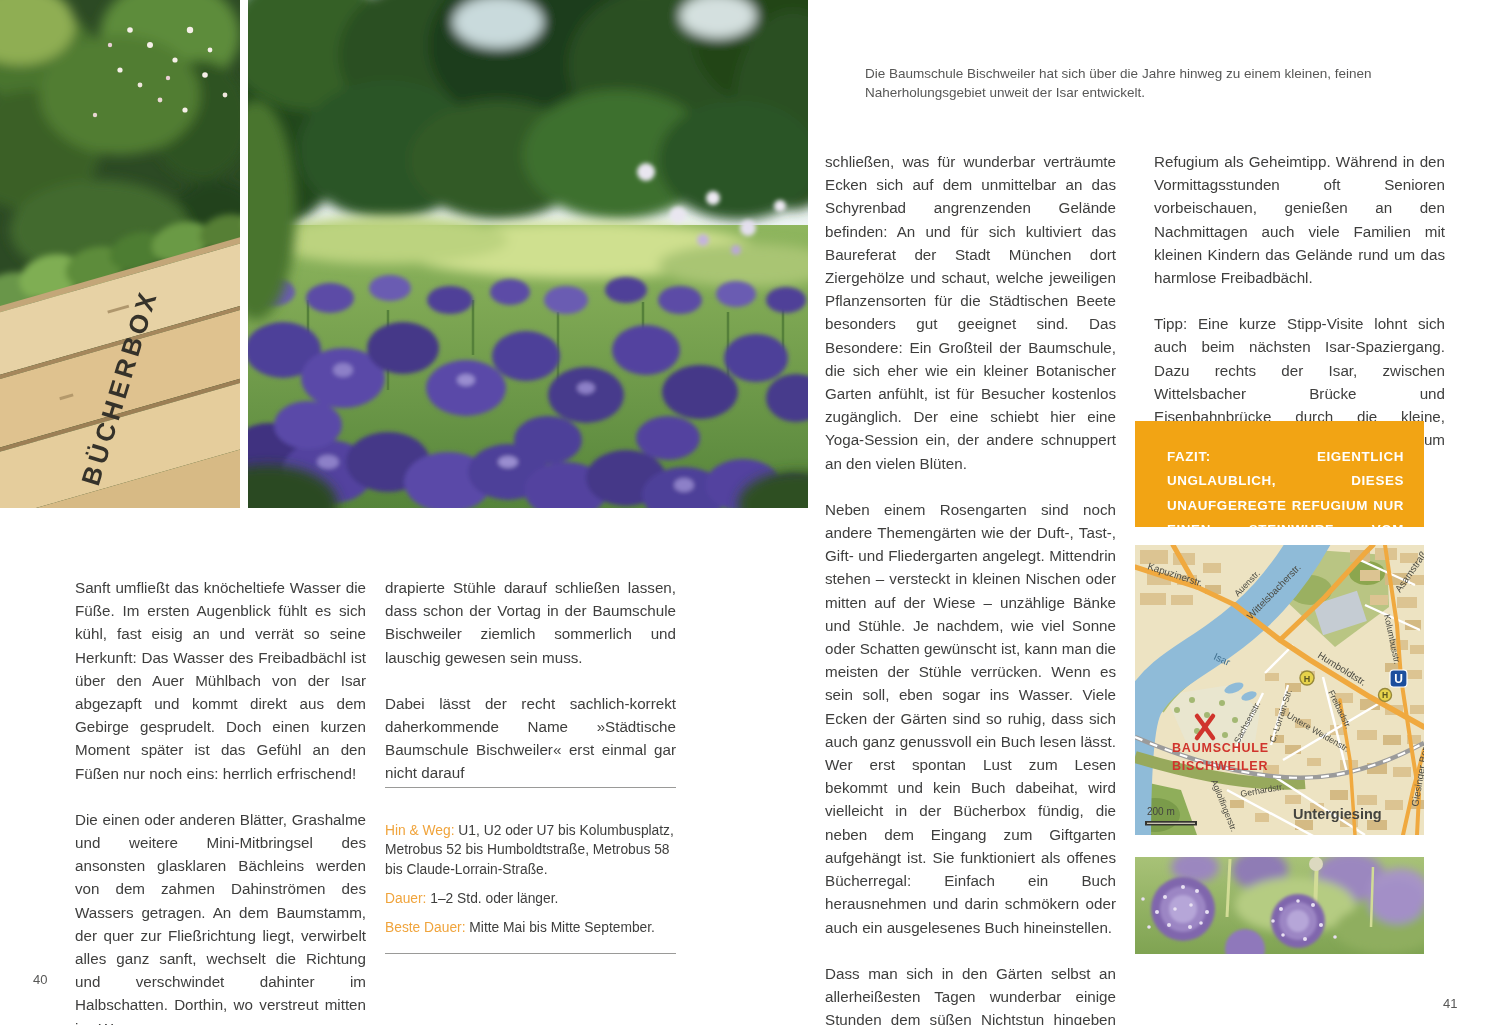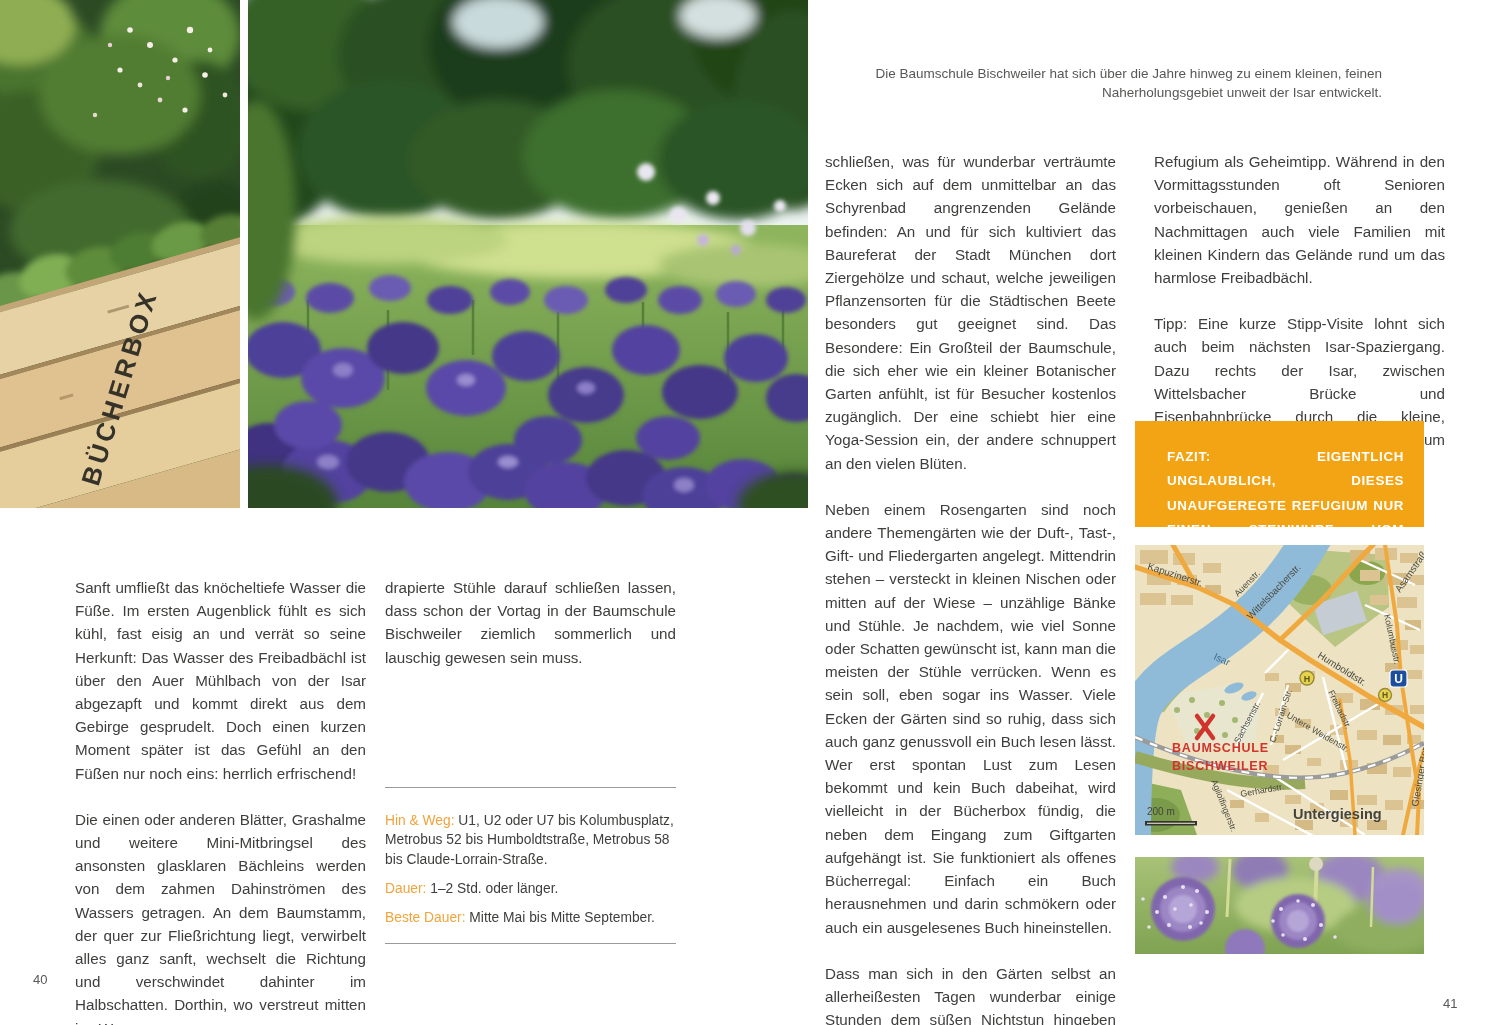--- a/index.html
+++ b/index.html
@@ -4,21 +4,21 @@
 <style>
   html,body{margin:0;padding:0;}
   body{width:1500px;height:1025px;background:#ffffff;font-family:"Liberation Sans",sans-serif;position:relative;overflow:hidden;}
   .abs{position:absolute;}
   
   .bodycol{width:291px;color:#3e3e3d;font-size:15.2px;line-height:23.2px;text-align:justify;hyphens:auto;}
   .bodycol p{margin:0 0 23px 0;}
   .caption{width:560px;color:#575756;font-size:13.5px;line-height:19px;}
   .pagenum{color:#575756;font-size:13px;}
   
-  .infobox{width:291px;border-top:1.5px solid #9a9a98;border-bottom:1.5px solid #9a9a98;padding:23px 0 16px 0;box-sizing:border-box;}
+  .infobox{width:291px;border-top:1.5px solid #9a9a98;border-bottom:1.5px solid #9a9a98;padding:33px 0 16px 0;box-sizing:border-box;}
   .infobox .item{font-size:13.8px;line-height:19.3px;color:#3e3e3d;margin:0 0 10px 0;}
   .infobox .item:last-child{margin-bottom:0;}
   .infobox .lbl{color:#f0a43c;}
   
   .fazit{width:289px;height:106px;background:#f2a414;box-sizing:border-box;padding:24px 20px 0 32px;
          color:#ffffff;font-weight:bold;font-size:13.4px;line-height:1.82;letter-spacing:0.6px;
          text-align:justify;}
   
   .photobox{overflow:hidden;}
   svg{display:block;}
@@ -215,31 +215,32 @@
   </svg>
 </div>
 
 <div class="abs bodycol" style="left:75px;top:576px;">
   <p>Sanft umfließt das knöcheltiefe Wasser die Füße. Im ersten Augenblick fühlt es sich kühl, fast eisig an und verrät so seine Herkunft: Das Wasser des Freibadbächl ist über den Auer Mühlbach von der Isar abgezapft und kommt direkt aus dem Gebirge gesprudelt. Doch einen kurzen Moment später ist das Gefühl an den Füßen nur noch eins: herrlich erfrischend!</p>
   <p>Die einen oder anderen Blätter, Grashalme und weitere Mini-Mitbringsel des ansonsten glasklaren Bächleins werden von dem zahmen Dahinströmen des Wassers getragen. An dem Baumstamm, der quer zur Fließrichtung liegt, verwirbelt alles ganz sanft, wechselt die Richtung und verschwindet dahinter im Halbschatten. Dorthin, wo verstreut mitten ins Wasser</p>
 </div>
 
 <div class="abs bodycol" style="left:385px;top:576px;">
   <p>drapierte Stühle darauf schließen lassen, dass schon der Vortag in der Baumschule Bischweiler ziemlich sommerlich und lauschig gewesen sein muss.</p>
+  <p>Dabei lässt der recht sachlich-korrekt daherkommende Name »Städtische Baumschule Bischweiler« erst einmal gar nicht darauf</p>
 </div>
 
 <div class="abs infobox" style="left:385px;top:787px;">
   <p class="item"><span class="lbl">Hin &amp; Weg:</span><span> U1, U2 oder U7 bis Kolumbusplatz, Metrobus 52 bis Humboldtstraße, Metrobus 58 bis Claude-Lorrain-Straße.</span></p>
   <p class="item"><span class="lbl">Dauer:</span><span> 1–2 Std. oder länger.</span></p>
   <p class="item"><span class="lbl">Beste Dauer:</span><span> Mitte Mai bis Mitte September.</span></p>
 </div>
 
 <div class="abs pagenum" style="left:33px;top:972px;">40</div>
 
-<div class="abs caption" style="left:822px;top:64px;text-align:right;">Die Baumschule Bischweiler hat sich über die Jahre hinweg zu einem kleinen, feinen Naherholungsgebiet unweit der Isar entwickelt.</div>
+<div class="abs caption" style="left:865px;top:64px;">Die Baumschule Bischweiler hat sich über die Jahre hinweg zu einem kleinen, feinen Naherholungsgebiet unweit der Isar entwickelt.</div>
 
 <div class="abs bodycol" style="left:825px;top:150px;">
   <p>schließen, was für wunderbar verträumte Ecken sich auf dem unmittelbar an das Schyrenbad angrenzenden Gelände befinden: An und für sich kultiviert das Baureferat der Stadt München dort Ziergehölze und schaut, welche jeweiligen Pflanzensorten für die Städtischen Beete besonders gut geeignet sind. Das Besondere: Ein Großteil der Baumschule, die sich eher wie ein kleiner Botanischer Garten anfühlt, ist für Besucher kostenlos zugänglich. Der eine schiebt hier eine Yoga-Session ein, der andere schnuppert an den vielen Blüten.</p>
   <p>Neben einem Rosengarten sind noch andere Themengärten wie der Duft-, Tast-, Gift- und Fliedergarten angelegt. Mittendrin stehen – versteckt in kleinen Nischen oder mitten auf der Wiese – unzählige Bänke und Stühle. Je nachdem, wie viel Sonne oder Schatten gewünscht ist, kann man die meisten der Stühle verrücken. Wenn es sein soll, eben sogar ins Wasser. Viele Ecken der Gärten sind so ruhig, dass sich auch ganz genussvoll ein Buch lesen lässt. Wer erst spontan Lust zum Lesen bekommt und kein Buch dabeihat, wird vielleicht in der Bücherbox fündig, die neben dem Eingang zum Giftgarten aufgehängt ist. Sie funktioniert als offenes Bücherregal: Einfach ein Buch herausnehmen und darin schmökern oder auch ein ausgelesenes Buch hineinstellen.</p>
   <p>Dass man sich in den Gärten selbst an allerheißesten Tagen wunderbar einige Stunden dem süßen Nichtstun hingeben kann, wissen in erster Linie die Anwohner aus der näheren Umgebung; für viele andere gilt das kleine</p>
 </div>
 
 <div class="abs bodycol" style="left:1154px;top:150px;">
   <p>Refugium als Geheimtipp. Während in den Vormittagsstunden oft Senioren vorbeischauen, genießen an den Nachmittagen auch viele Familien mit kleinen Kindern das Gelände rund um das harmlose Freibadbächl.</p>
   <p>Tipp: Eine kurze Stipp-Visite lohnt sich auch beim nächsten Isar-Spaziergang. Dazu rechts der Isar, zwischen Wittelsbacher Brücke und Eisenbahnbrücke durch die kleine, unscheinbare Eingangstür zum Rosengarten schlüpfen.</p>

